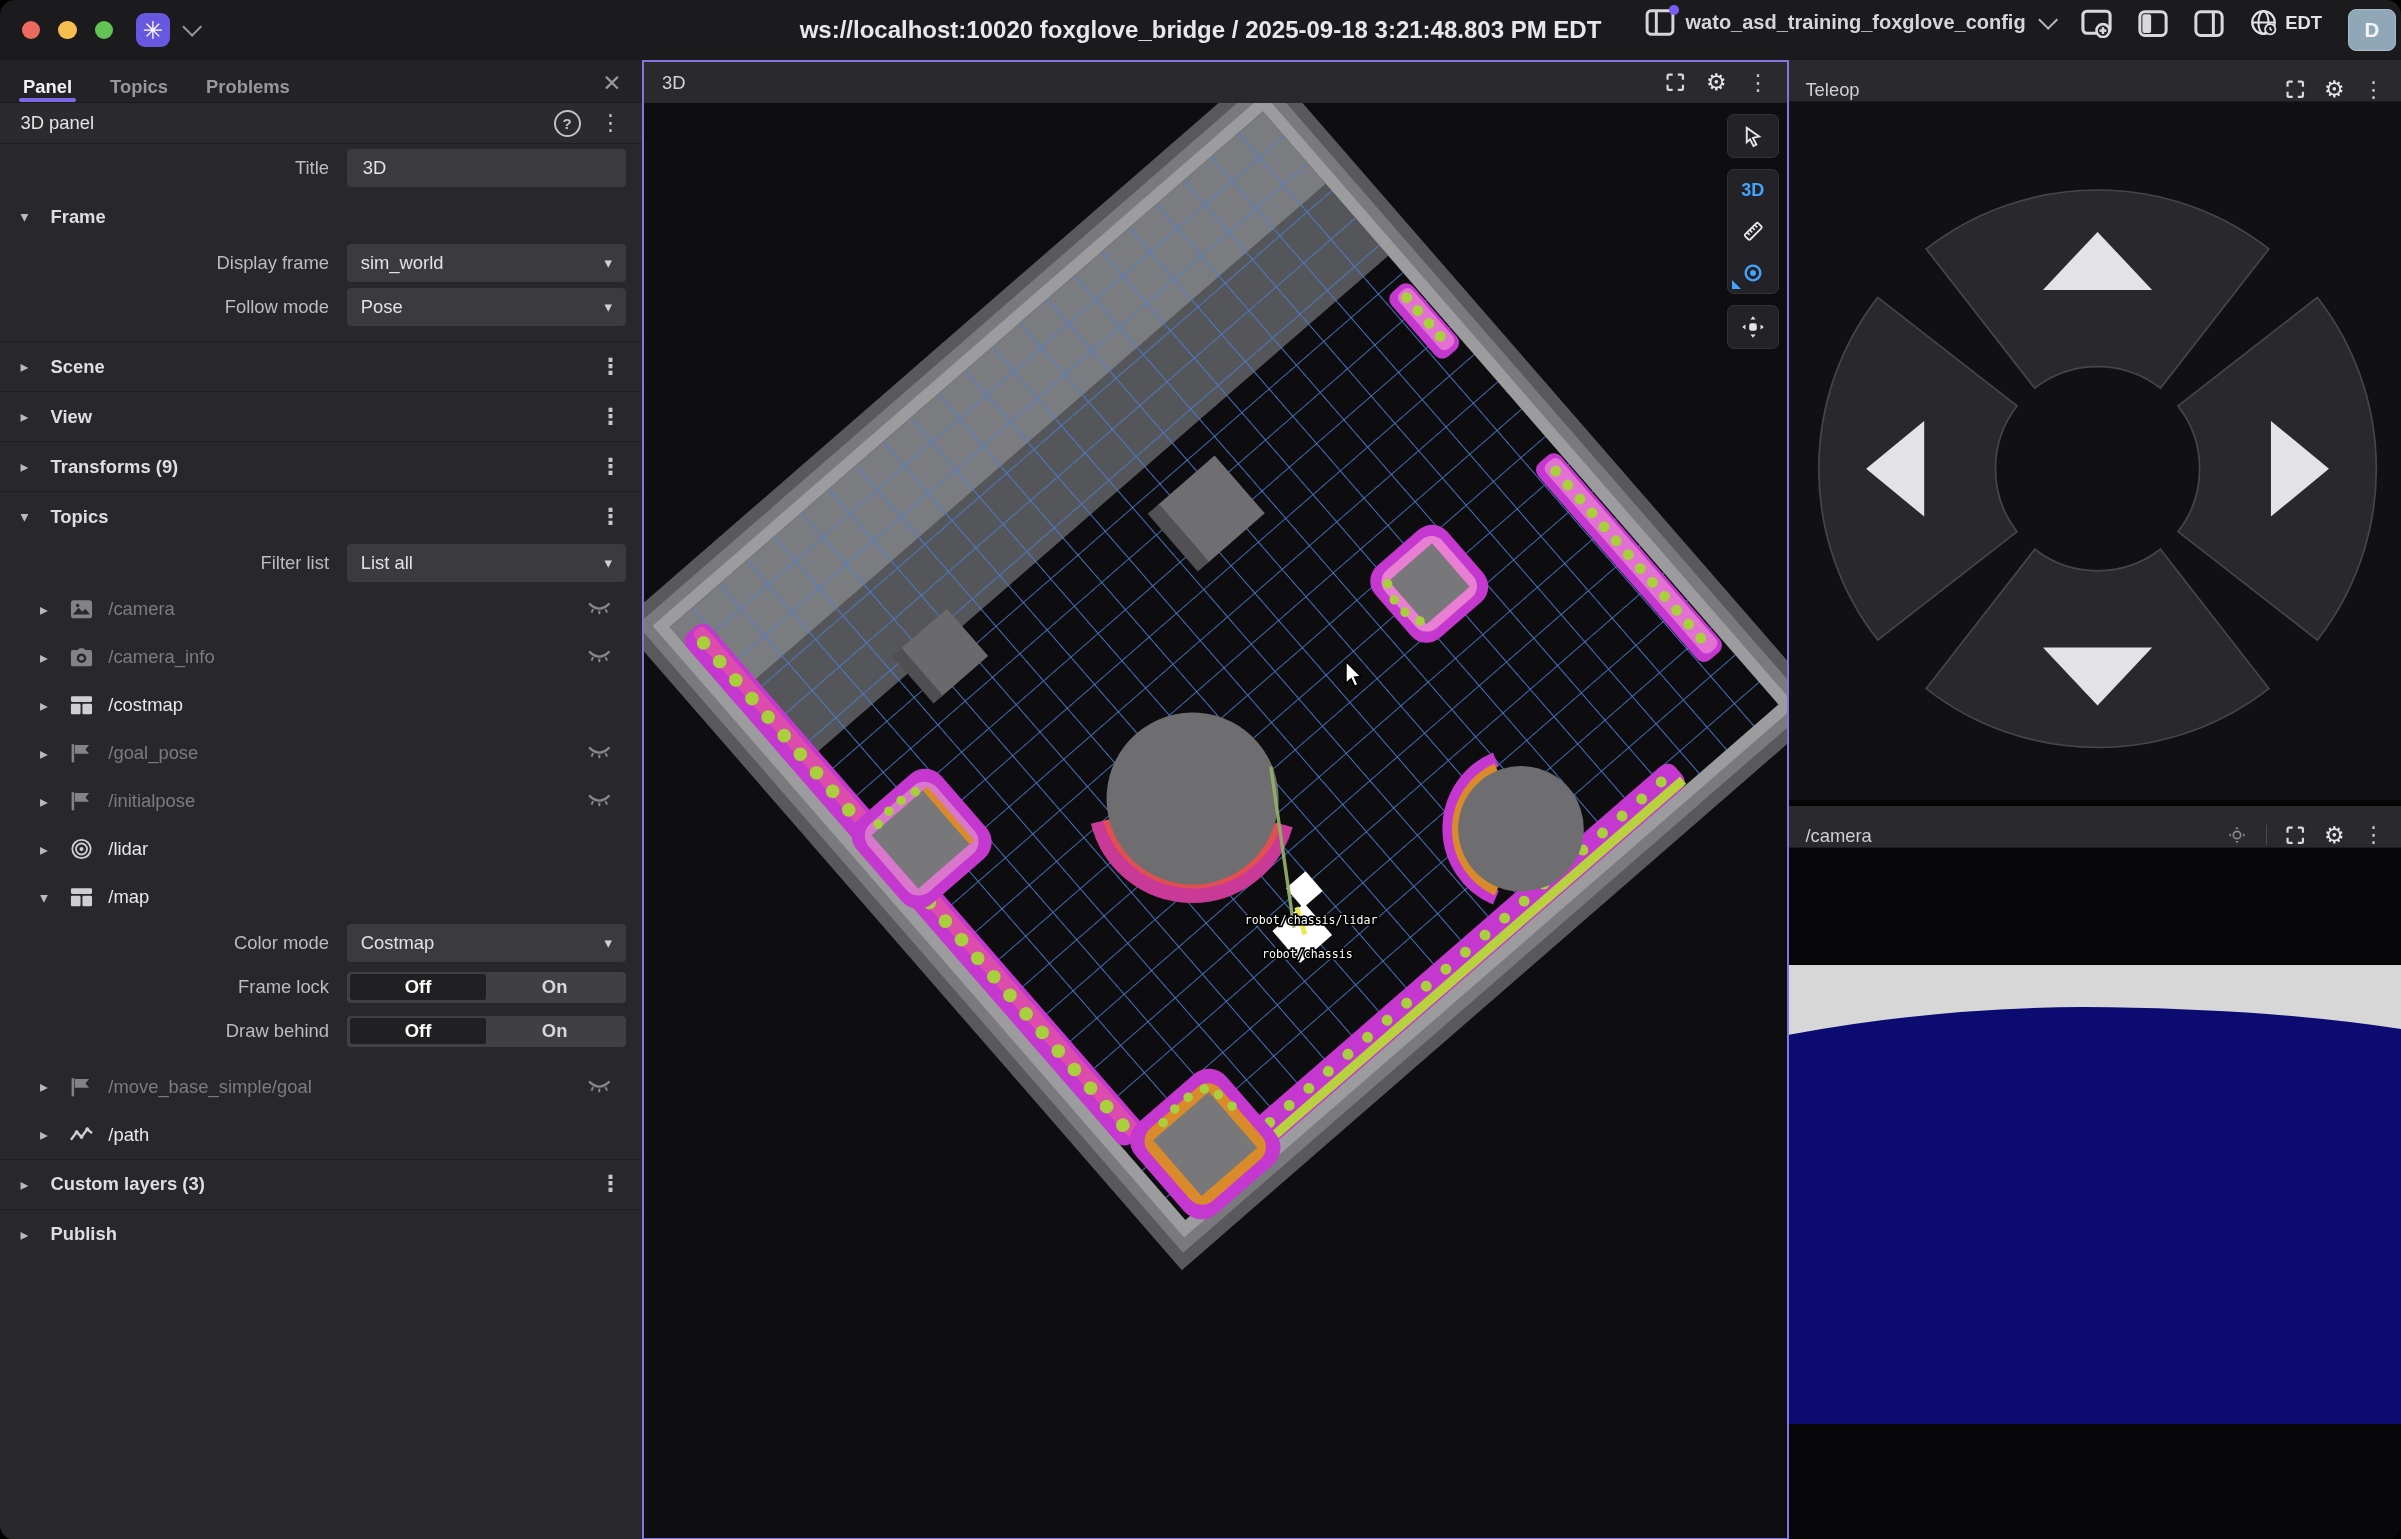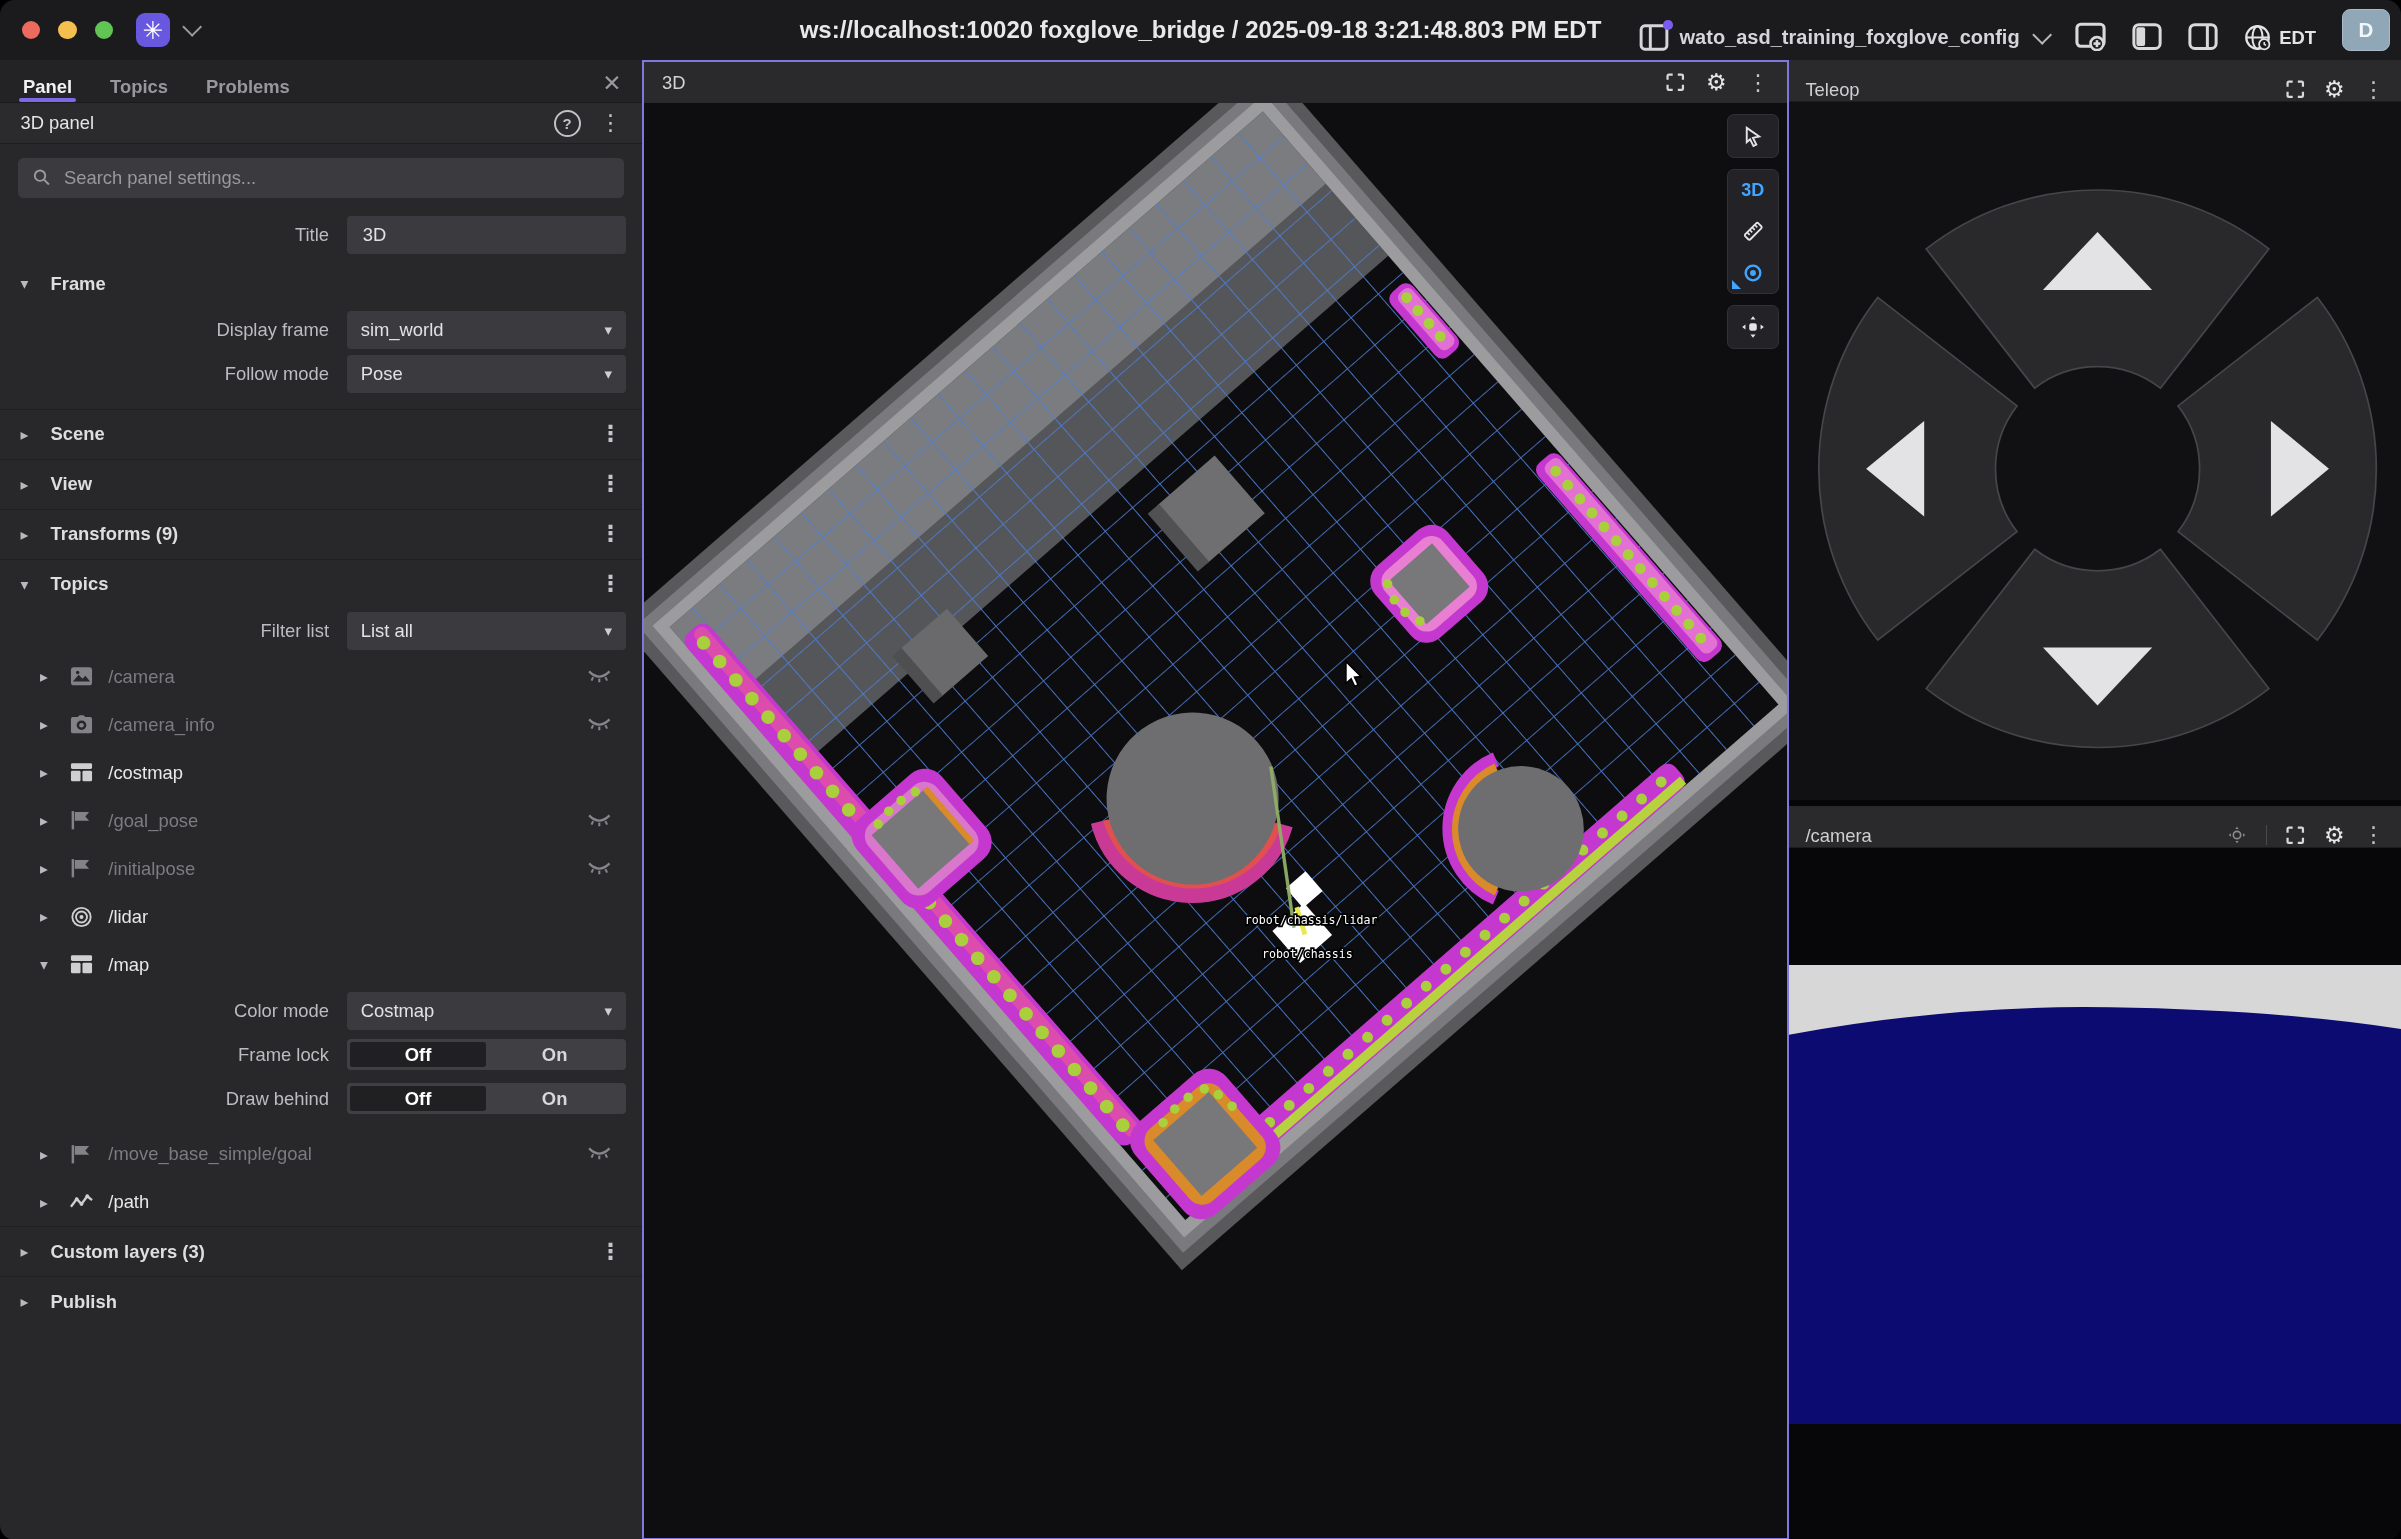--- a/index.html
+++ b/index.html
@@ -7,21 +7,21 @@
   .window{position:absolute;inset:0;border-radius:15px;overflow:hidden;background:#0b0b0d;}
 
   
   .titlebar{height:60px;background:#1b1b1d;display:flex;align-items:center;position:relative;}
   .traffic{display:flex;gap:18px;margin-left:22px;}
   .light{width:18.4px;height:18.4px;border-radius:50%;}
   .l-red{background:#ec6a5e}.l-yellow{background:#f5bf4f}.l-green{background:#61c454}
   .appicon{width:34px;height:34px;border-radius:9px;background:#6858e0;margin-left:23px;display:flex;align-items:center;justify-content:center;color:#fff;font-size:24.6px;font-family:"DejaVu Sans",sans-serif;}
   .chev-down{width:12.3px;height:12.3px;border-right:2.7px solid #9a9a9e;border-bottom:2.7px solid #9a9a9e;transform:rotate(45deg);margin:-5.5px 0 0 15px;}
   .tb-title{position:absolute;left:50%;top:50%;transform:translate(-50%,-50%);color:#e8e8ea;font-size:24px;font-weight:700;white-space:nowrap;}
-  .tb-right{position:absolute;right:11px;display:flex;align-items:flex-end;gap:26px;}
+  .tb-right{position:absolute;right:5px;display:flex;align-items:flex-start;gap:26px;}
   .layoutname{display:flex;align-items:center;gap:11px;color:#d6d6da;font-size:20px;font-weight:600;}
   .licon{position:relative;width:30px;height:27px;}
   .licon svg{display:block}
   .ldot{position:absolute;right:-4.1px;top:-4.1px;width:9.6px;height:9.6px;border-radius:50%;background:#7a5df0;}
   .tbicon{color:#d9d9dc;display:flex;align-items:center;}
   .tz{display:flex;align-items:center;gap:8.2px;color:#e3e3e6;font-size:18.4px;font-weight:700;}
   .avatar{width:46px;height:40px;border-radius:8.2px;background:#8fa7b6;color:#f2f6f8;display:flex;align-items:center;justify-content:center;font-size:20.5px;font-weight:700;border:1.4px solid #a9bcc8;}
 
   
   .main{display:flex;height:1480px;}
@@ -160,29 +160,20 @@
         <div class="tab">Problems</div>
         <div class="tabclose">✕</div>
       </div>
 
       <div class="phead">
         <span class="t">3D panel</span>
         <span class="help">?</span>
         <span class="kebab">⋮</span>
       </div>
 
-      <div class="searchwrap">
-        <div class="searchbox">
-          <svg width="20.5" height="20.5" viewBox="0 0 24 24">
-              <circle cx="10" cy="10" r="6.5" fill="none" stroke="#9a9a9e" stroke-width="2.4"></circle>
-              <line x1="15" y1="15" x2="21" y2="21" stroke="#9a9a9e" stroke-width="2.4"></line>
-            </svg>
-          <input type="text" placeholder="Search panel settings..." style="">
-        </div>
-      </div>
 
       <div class="setrow tall">
         <span class="setlabel">Title</span>
         <div class="valbox">
           <input type="text" value="3D" style="">
         </div>
       </div>
 
       <div class="srow" style="border-top:none;">
         <span class="chev">▾</span>

